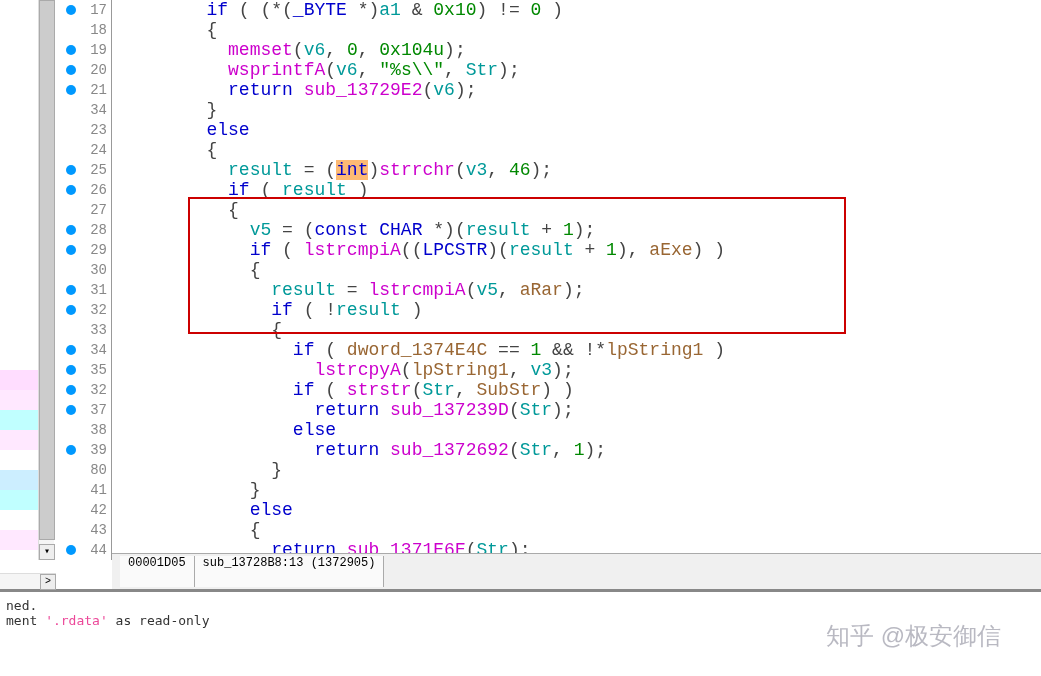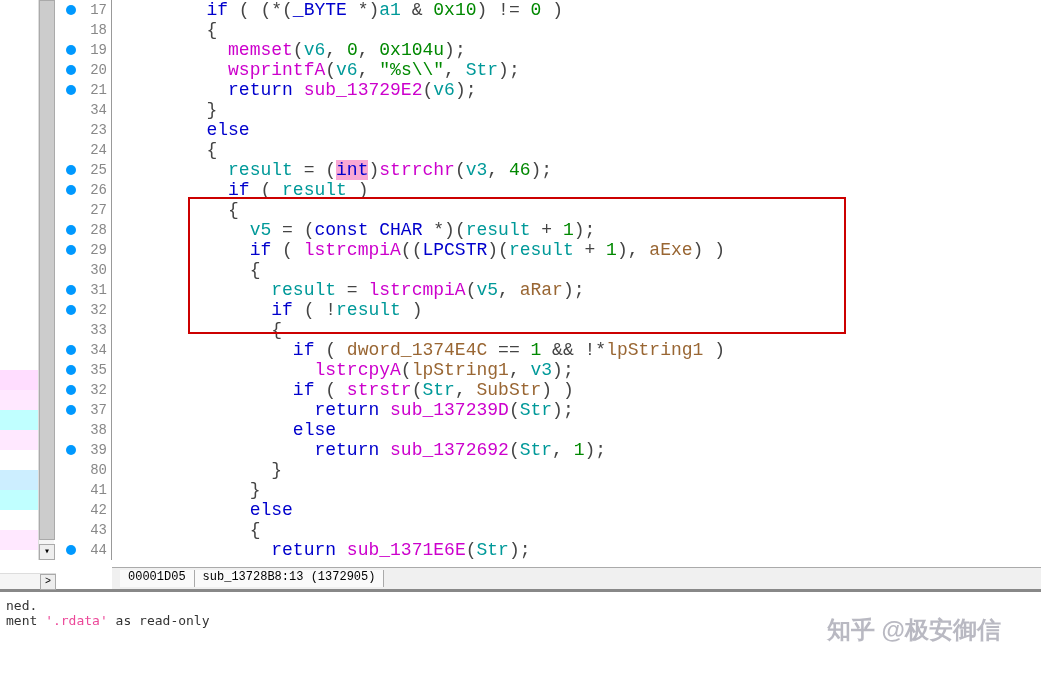--- a/index.html
+++ b/index.html
@@ -134,36 +134,36 @@
     
     .kw { color: #0000cc; }
     .type { color: #0000cc; }
     .punct { color: #444; }
     .func { color: #cc00cc; }
     .libfunc { color: #cc00cc; }
     .var { color: #009999; }
     .gvar { color: #996633; }
     .num { color: #008800; }
     .str { color: #008800; }
-    .hl-yellow { background: #f9a8d4; margin-top: 18px; }
+    .hl-yellow { background: #fdba74; margin-top: 18px; }
     .highlight-box {
       position: absolute;
       border: 2px solid #cc0000;
       left: 132px;
       top: 197px;
       width: 658px;
       height: 137px;
       pointer-events: none;
     }
     .status-bar {
       position: absolute;
       bottom: 0;
       left: 56px;
       right: 0;
-      height: 22px;
+      height: 36px;
       background: #f0f0f0;
       border-top: 1px solid #aaa;
       padding: 2px 8px;
       font-size: 12px;
       display: flex;
       gap: 0;
     }
     .status-cell {
       border-right: 1px solid #aaa;
       padding: 0 8px;
@@ -175,26 +175,25 @@
       padding: 6px;
       font-size: 13px;
       font-family: 'Consolas', monospace;
       border-top: 2px solid #888;
     }
     .bottom-line { white-space: pre; color: #333; }
     .bottom-str { color: #ec4899; text-align: right; }
     .watermark {
       position: absolute;
       right: 40px;
-      bottom: 30px;
+      bottom: 24px;
       font-size: 24px;
       color: rgba(100,100,120,0.45);
       pointer-events: none;
       font-family: sans-serif;
-      font-weight: bold;
     }
   </style>
 </head>
 <body>
 
 <div class="main-area">
   <div class="left-gutter">
     <div class="color-strip" id="minimap">
         <div class="strip-row" style="background: rgb(255, 221, 255);"></div>
         <div class="strip-row" style="background: rgb(255, 232, 255);"></div>

